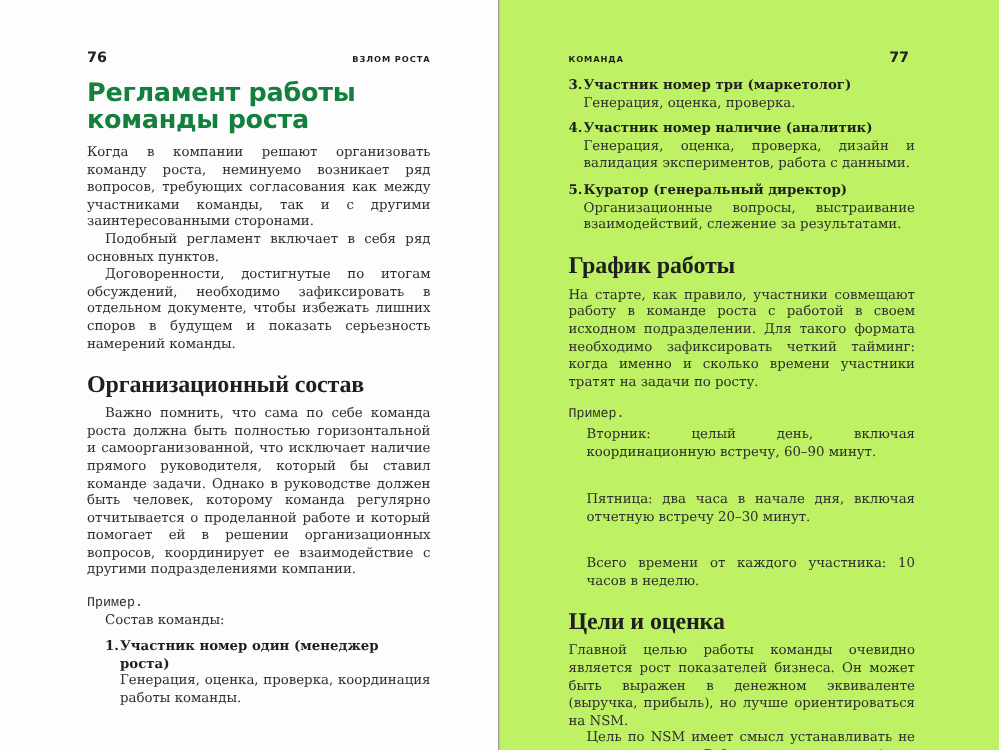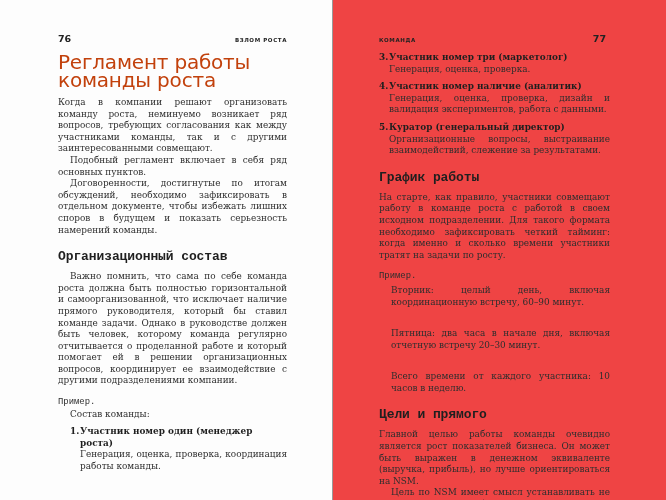--- a/index.html
+++ b/index.html
@@ -6,47 +6,47 @@
   body {
     width: 666px; height: 500px; overflow: hidden;
     background: #ffffff;
     font-family: "DejaVu Serif", serif;
     color: #2a2a2a;
     position: relative;
   }
   .spread { position: absolute; inset: 0; display: flex; }
   .page { position: relative; width: 345px; height: 500px; box-sizing: border-box; }
   .page.left { background: #fdfdfd; }
-  .page.right { background: #ef4444; }
+  .page.right { background: #bef264; }
   .spine {
     position: absolute; left: 332px; top: 0; width: 1px; height: 500px;
     background: #9a9a9a;
   }
   .running-head {
     position: absolute; top: 33px; left: 0; right: 0;
     font-family: "DejaVu Sans", sans-serif; font-weight: bold;
   }
   .page.left .running-head { padding: 0 46px 0 58px; }
   .page.right .running-head { padding: 0 60px 0 46px; }
   .running-head .row { display: flex; justify-content: space-between; align-items: baseline; }
   .folio { font-size: 9.5px; color: #222; }
   .rh-title { font-size: 5.5px; letter-spacing: 0.6px; color: #222; }
 
   .content { position: absolute; font-size: 8.9px; line-height: 11.6px; color: #2e2e2e; }
   .page.left .content { left: 58px; top: 53px; width: 229px; }
   .page.right .content { left: 380px; left: 46px; top: 52px; width: 231px; }
 
   h1 {
-    font-family: "DejaVu Sans", sans-serif; font-weight: normal;
-    font-size: 20px; line-height: 18px; margin: 0 0 8px 0; color: #c2410c;
+    font-family: "DejaVu Sans", sans-serif; font-weight: bold;
+    font-size: 17px; line-height: 18px; margin: 0 0 8px 0; color: #15803d;
     letter-spacing: -0.2px;
   }
   h2 {
-    font-family: Liberation Mono, monospace; font-weight: bold;
-    font-size: 13px; line-height: 13px; margin: 14px 0 8px 0; color: #1f1f1f;
+    font-family: Liberation Serif, serif; font-weight: bold;
+    font-size: 16px; line-height: 13px; margin: 14px 0 8px 0; color: #1f1f1f;
     letter-spacing: -0.1px;
   }
   p { margin: 0; text-align: justify; }
   p.indent { text-indent: 12px; }
   .example-label { margin-top: 10px; font-family: Liberation Mono, monospace; }
   .sub-indent { padding-left: 12px; }
   .sched p { margin-top: 2px; }
   .sched p + p { margin-top: 20px; }
   ol.members { list-style: none; margin: 6px 0 0 0; padding: 0; }
   ol.members li { margin: 0 0 6px 0; padding-left: 22px; position: relative; }
@@ -65,21 +65,21 @@
   <div class="page left">
     <div class="running-head">
       <div class="row">
         <span class="folio">76</span>
         <span class="rh-title">ВЗЛОМ РОСТА</span>
       </div>
     </div>
 
     <div class="content">
       <h1>Регламент работы команды роста</h1>
-      <p>Когда в компании решают организовать команду роста, неминуемо возникает ряд вопросов, требующих согласования как между участниками команды, так и с другими заинтересованными совмещают.</p>
+      <p>Когда в компании решают организовать команду роста, неминуемо возникает ряд вопросов, требующих согласования как между участниками команды, так и с другими заинтересованными сторонами.</p>
       <p class="indent">Подобный регламент включает в себя ряд основных пунктов.</p>
       <p class="indent">Договоренности, достигнутые по итогам обсуждений, необходимо зафиксировать в отдельном документе, чтобы избежать лишних споров в будущем и показать серьезность намерений команды.</p>
 
       <h2>Организационный состав</h2>
       <p class="indent">Важно помнить, что сама по себе команда роста должна быть полностью горизонтальной и самоорганизованной, что исключает наличие прямого руководителя, который бы ставил команде задачи. Однако в руководстве должен быть человек, которому команда регулярно отчитывается о проделанной работе и который помогает ей в решении организационных вопросов, координирует ее взаимодействие с другими подразделениями компании.</p>
 
       <p class="example-label">Пример.</p>
       <p class="sub-indent">Состав команды:</p>
 
       <ol class="members">
@@ -122,20 +122,20 @@
 
       <h2>График работы</h2>
       <p>На старте, как правило, участники совмещают работу в команде роста с работой в своем исходном подразделении. Для такого формата необходимо зафиксировать четкий тайминг: когда именно и сколько времени участники тратят на задачи по росту.</p>
       <p class="example-label">Пример.</p>
       <div class="sched sub-indent">
         <p>Вторник: целый день, включая координационную встречу, 60–90 минут.</p>
         <p>Пятница: два часа в начале дня, включая отчетную встречу 20–30 минут.</p>
         <p>Всего времени от каждого участника: 10 часов в неделю.</p>
       </div>
 
-      <h2>Цели и прямого</h2>
+      <h2>Цели и оценка</h2>
       <p>Главной целью работы команды очевидно является рост показателей бизнеса. Он может быть выражен в денежном эквиваленте (выручка, прибыль), но лучше ориентироваться на NSM.</p>
       <p class="indent">Цель по NSM имеет смысл устанавливать не менее чем на год. В большинстве случаев (если это не стартап на ранней стадии) получить быстрые результаты будет сложно,</p>
     </div>
   </div>
 
   <div class="spine"></div>
 </div>
 
 </body></html>

